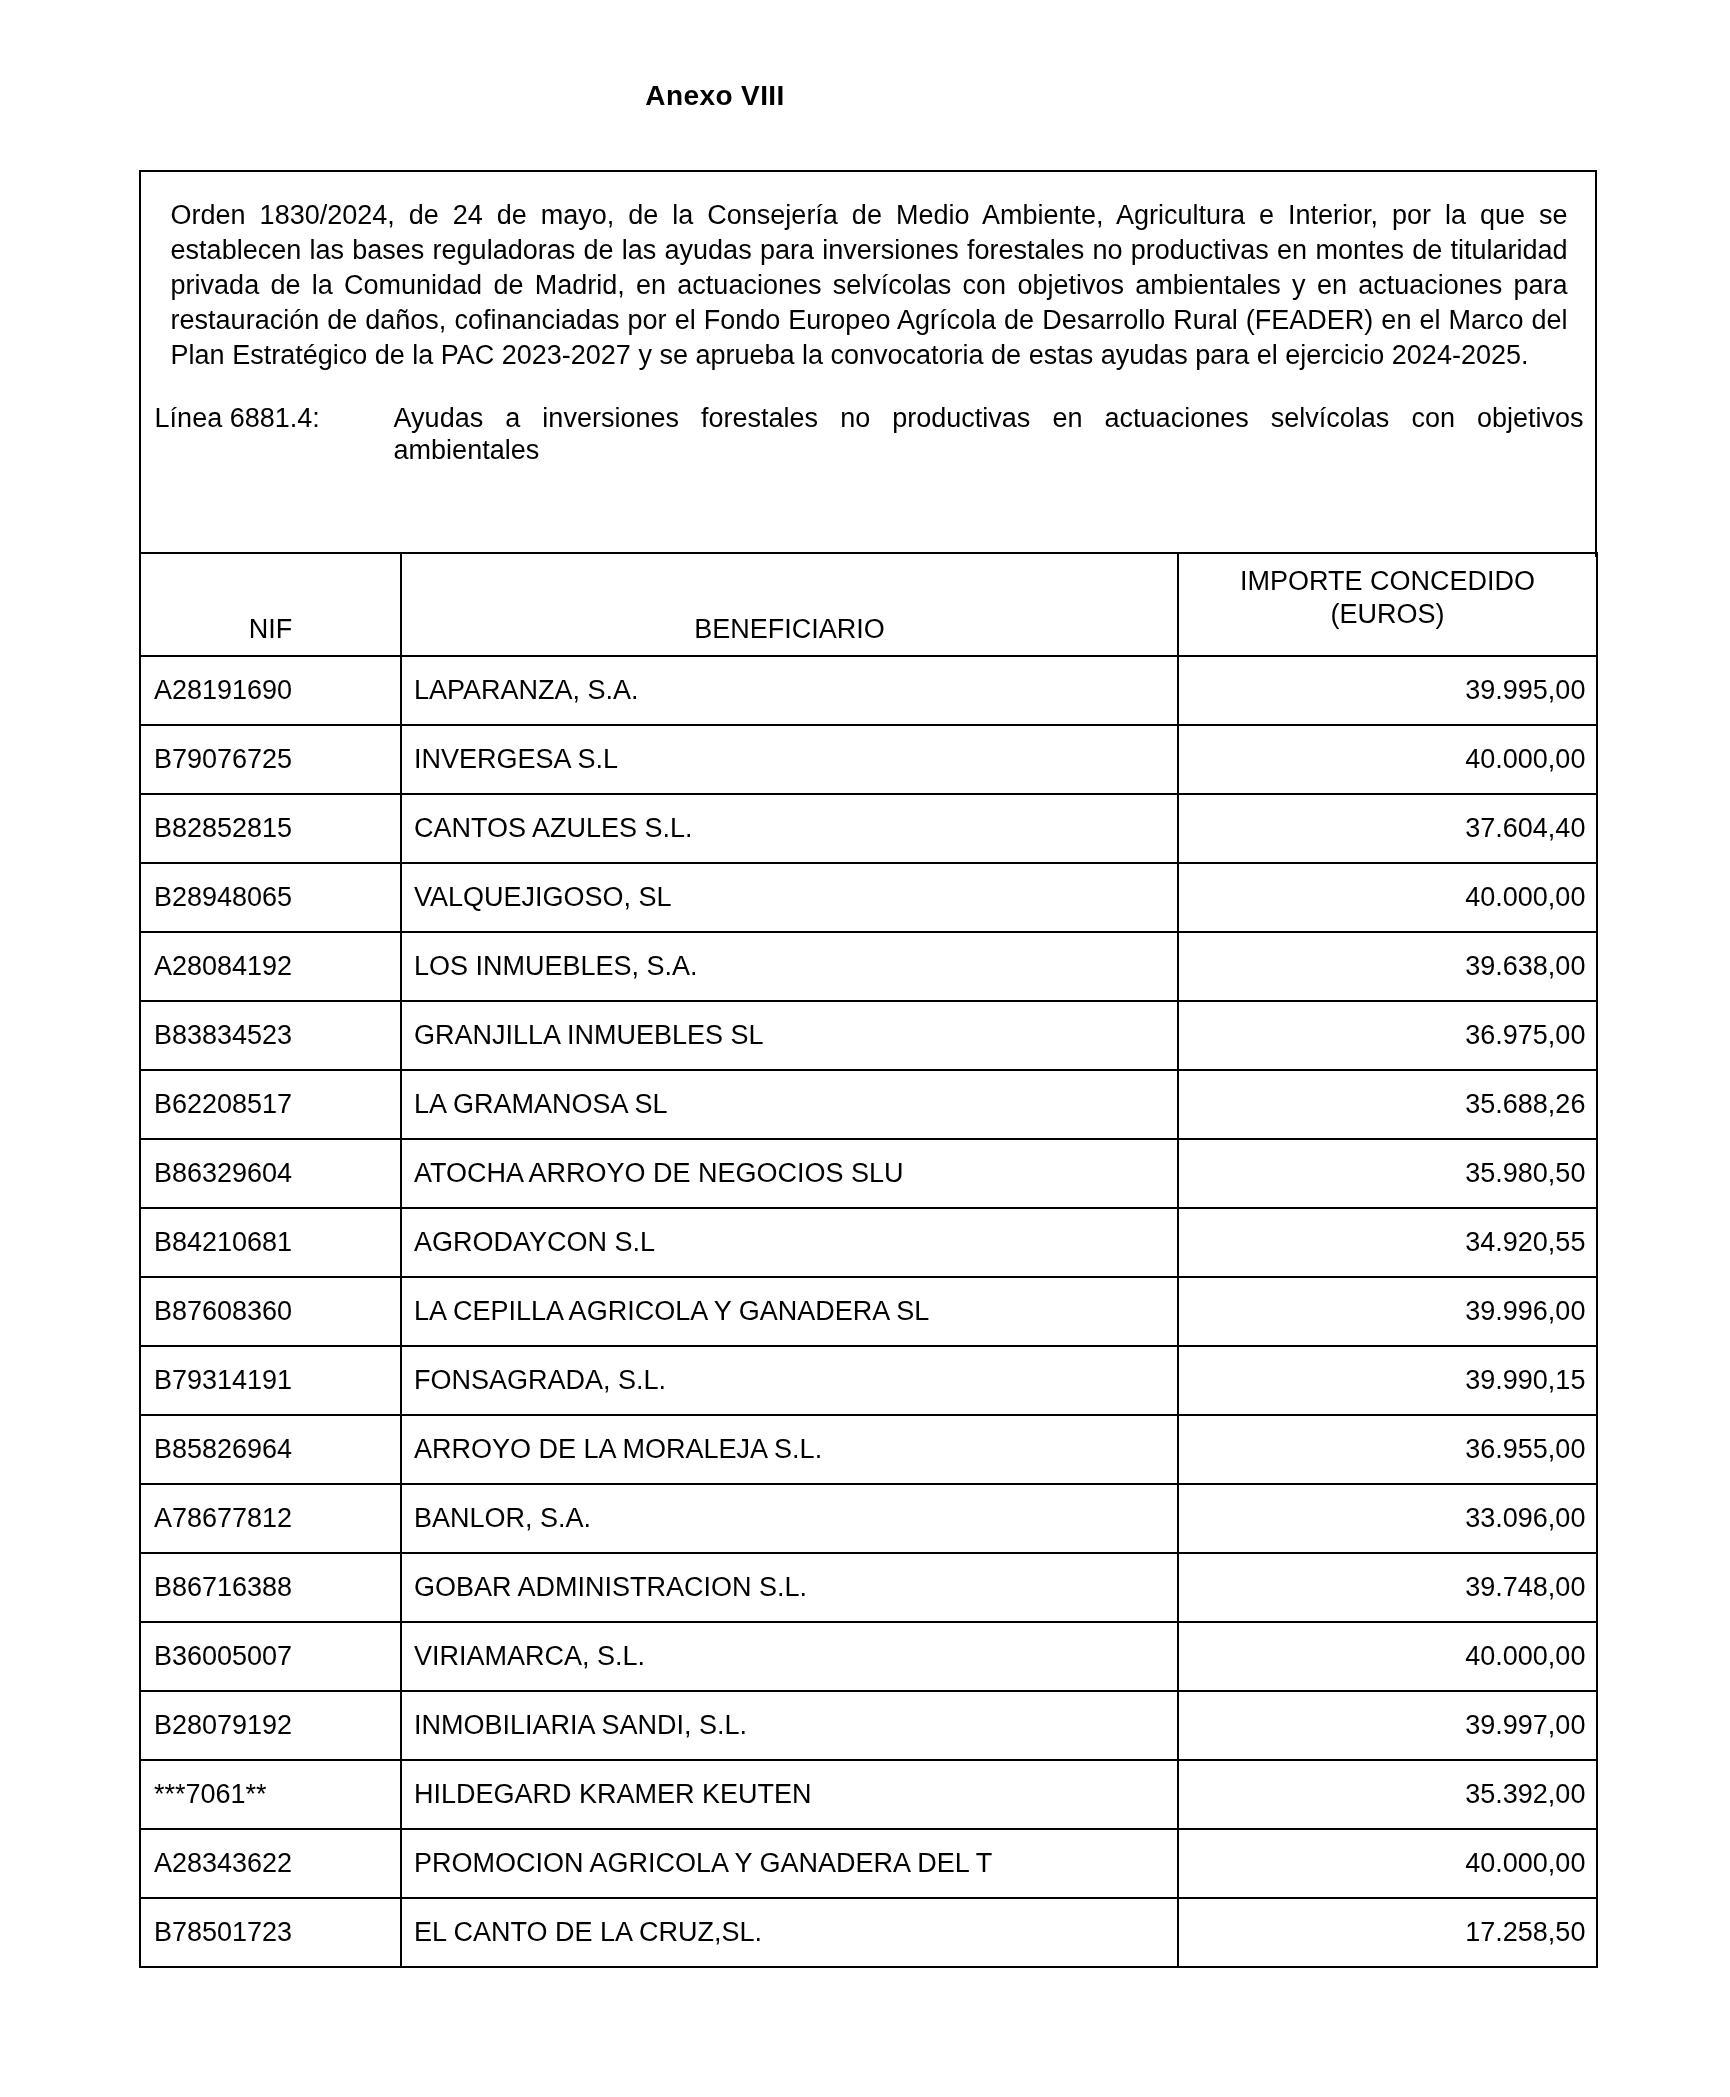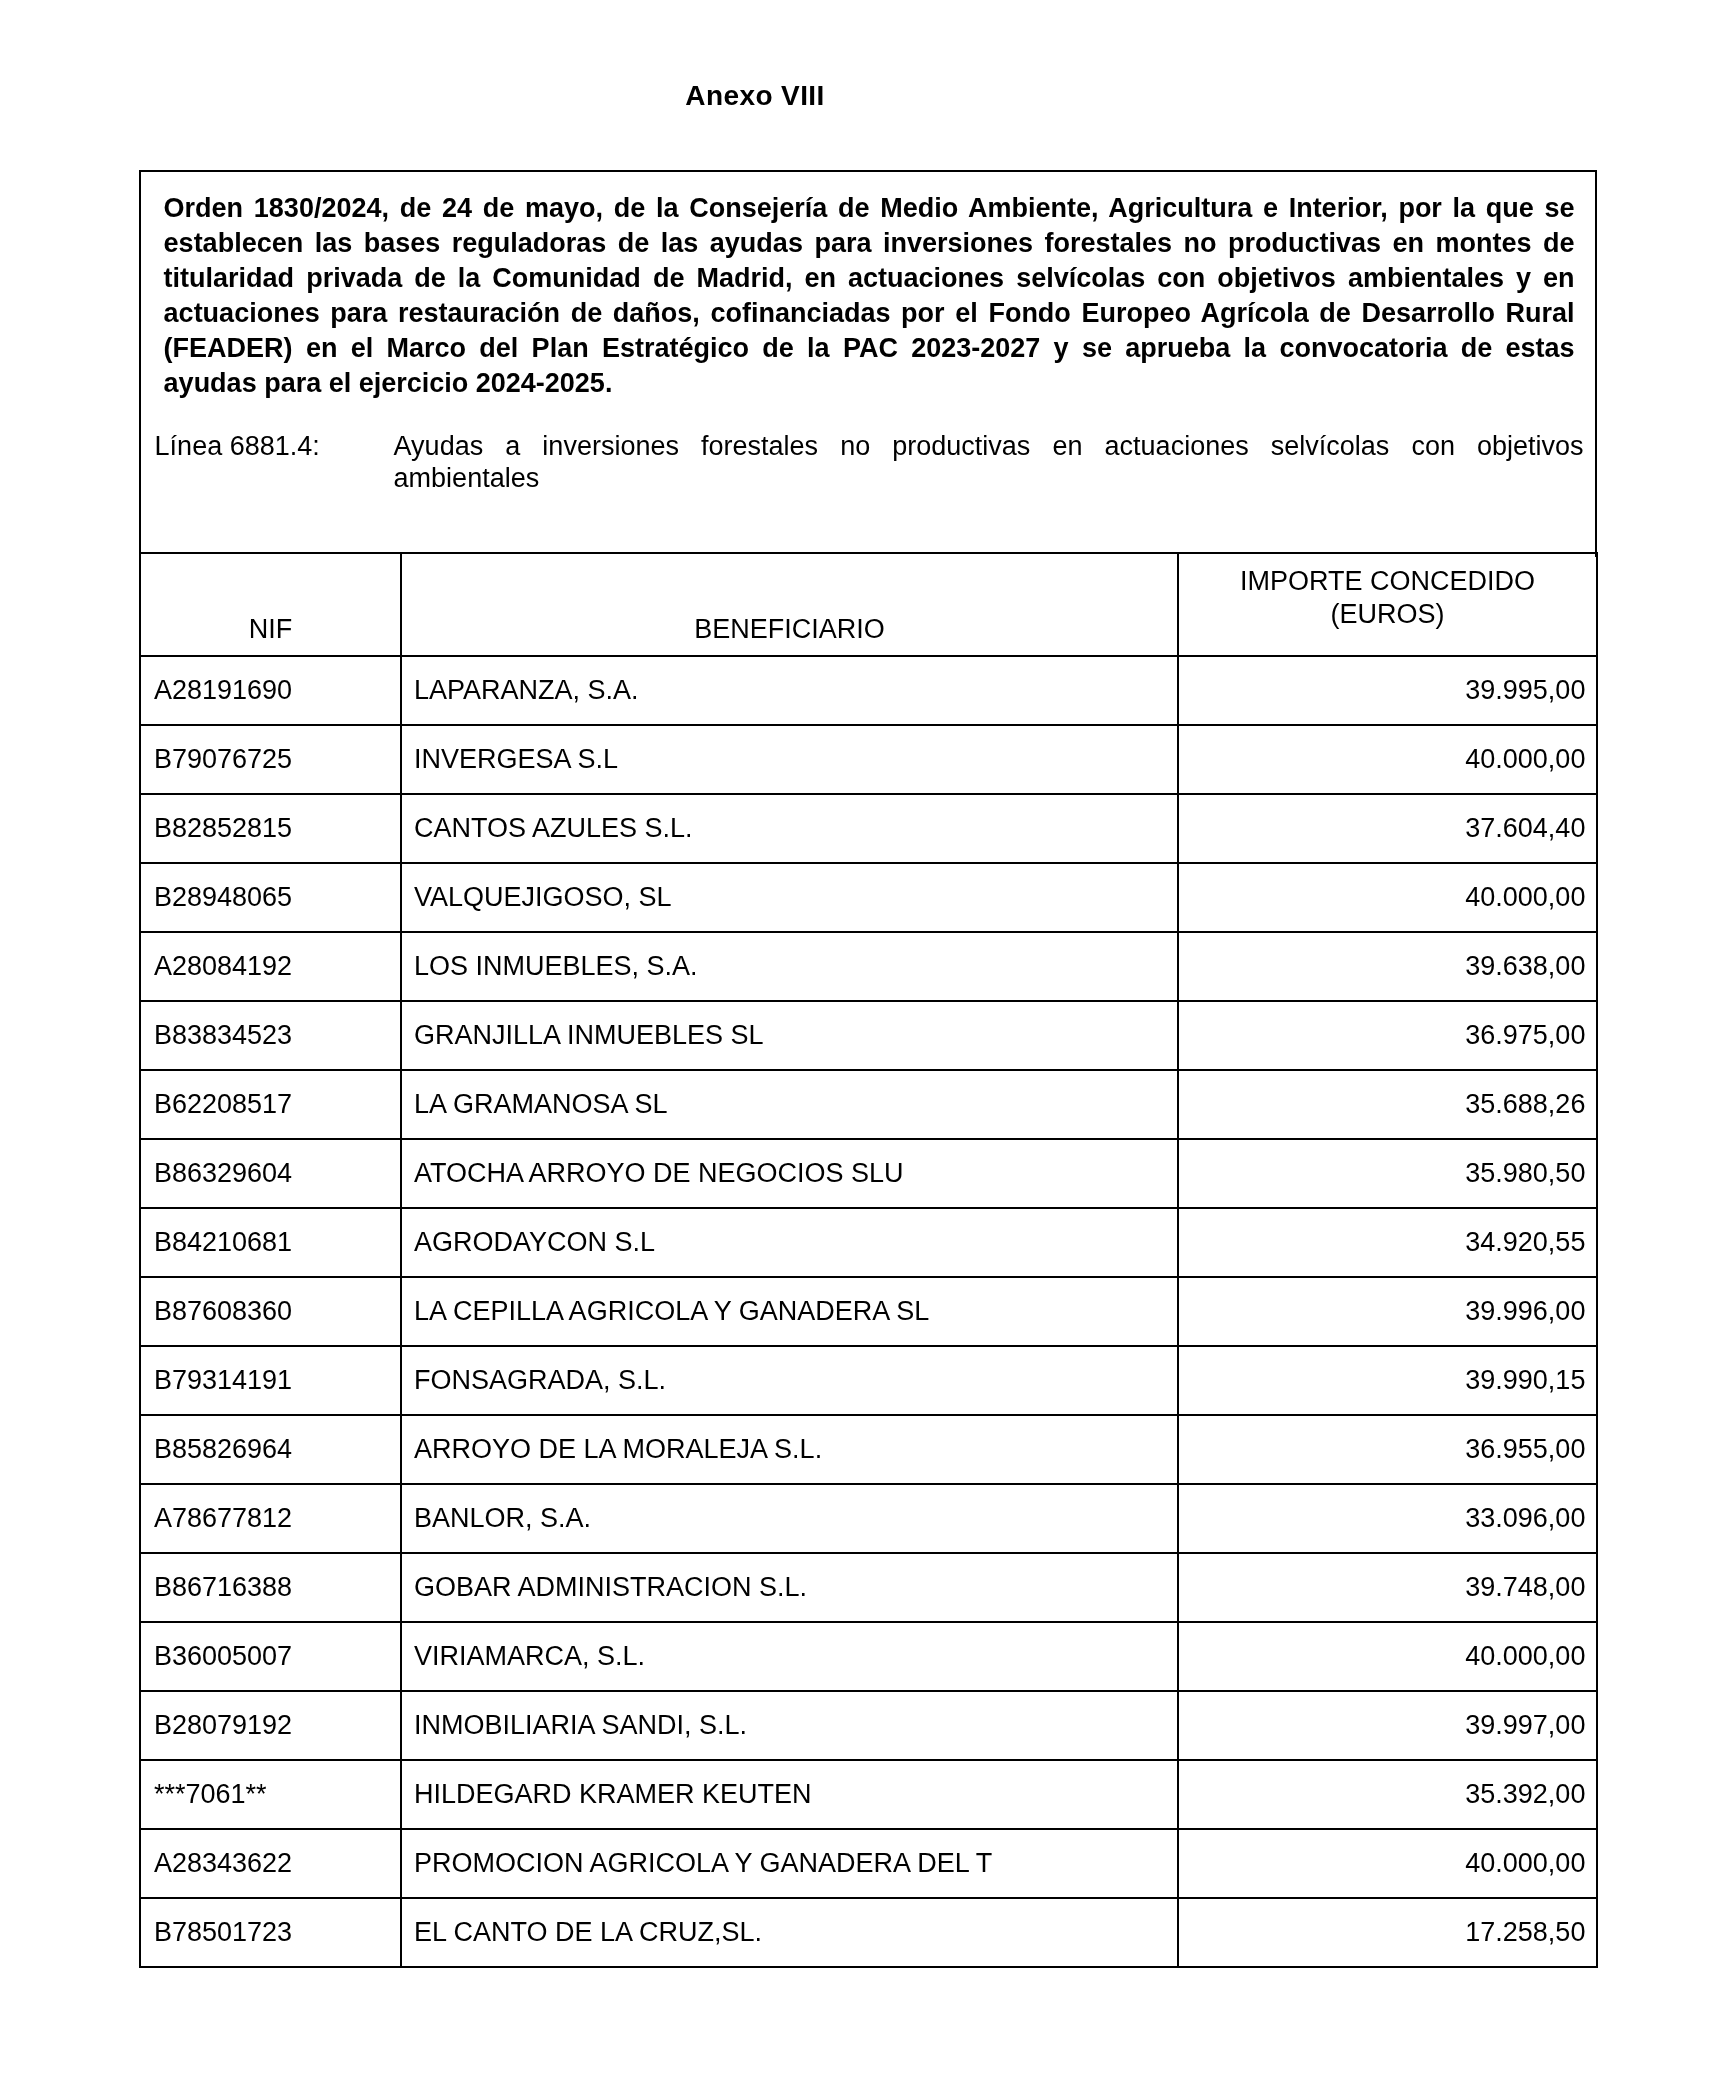--- a/index.html
+++ b/index.html
@@ -18,43 +18,41 @@
     .title {
       position: absolute;
       left: 0;
       width: 1430px;
       top: 79px;
       text-align: center;
       font-weight: bold;
       font-size: 28px;
       line-height: 33px;
       letter-spacing: 0.4px;
-      padding-left: 40px;
     }
     .frame {
       position: absolute;
       left: 139px;
       top: 170px;
       width: 1458px;
       box-sizing: border-box;
       border: 2.3px solid #000;
       border-bottom: none;
     }
     .intro {
       height: 385px;
       box-sizing: border-box;
       padding: 9.9px 11.4px 0 13.6px;
       font-size: 27px;
       line-height: 35px;
     }
     .intro p {
-      margin: 9px;
+      margin: 16px;
       text-align: justify;
       text-align-last: left;
-      font-weight: bold;
     }
     .intro .linea {
       margin-top: 29px;
       display: flex;
       align-items: flex-start;
       line-height: 32px;
     }
     .linea .code {
       white-space: nowrap;
       width: 239px;

